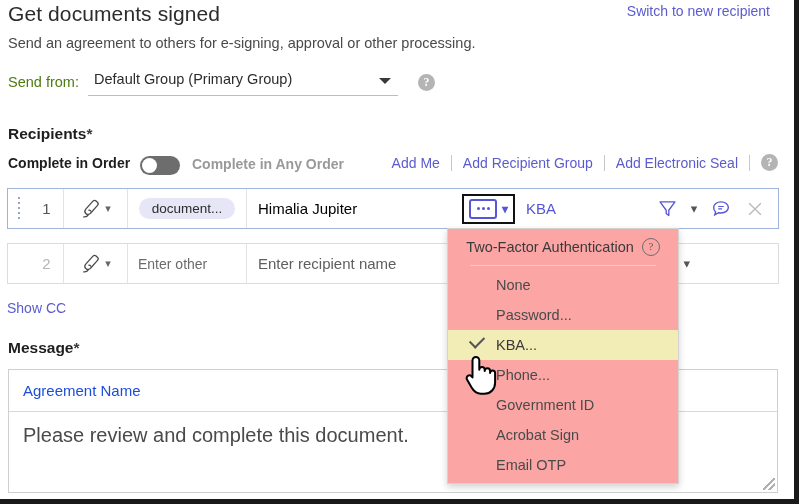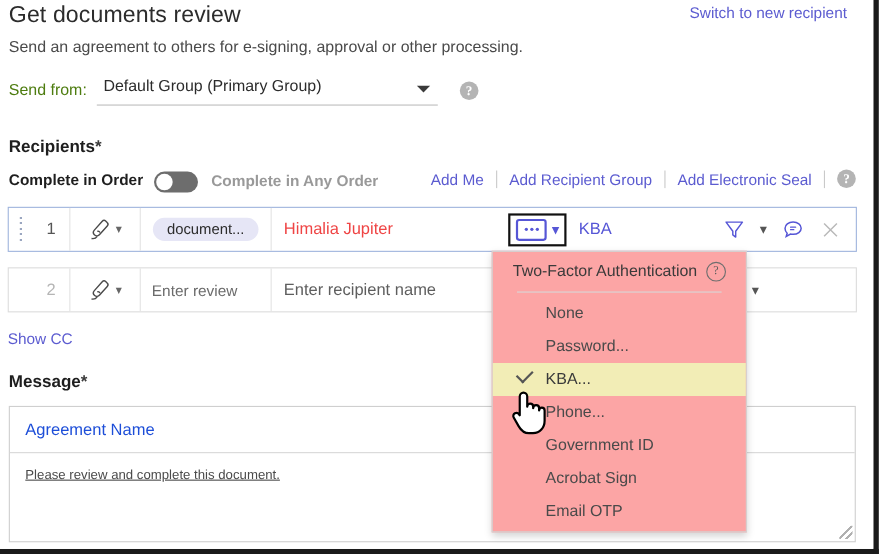--- a/index.html
+++ b/index.html
@@ -104,21 +104,21 @@
   .role{width:63px;justify-content:center;gap:3px;cursor:pointer;}
   .chev{font-size:11px;color:#666;}
 
   .chip-cell{width:118px;justify-content:center;}
   .chip{
     background:#e6e6f6;border-radius:11px;padding:3px 13px;font-size:13.5px;color:#2c2c2c;
     cursor:pointer;
   }
   .email-ph{font-size:14px;color:#6b6b6b;padding-left:10px;}
 
-  .name-cell{width:205px;padding-left:11px;font-size:15px;color:#ef4444;}
+  .name-cell{width:205px;padding-left:11px;font-size:15px;color:#000000;}
   .name-ph{color:#5e5e5e;}
 
   .auth-cell{flex:1;display:flex;align-items:center;padding-left:10px;gap:0;}
   .auth-btn{
     display:flex;align-items:center;gap:5px;padding:3px 5px;
     border:2px solid #111;background:#fff;cursor:pointer;
   }
   .auth-glyph{
     width:24px;height:16px;border:2px solid #5656d6;border-radius:3px;
     display:flex;align-items:center;justify-content:center;gap:2px;
@@ -140,21 +140,21 @@
   .msg-head{position:absolute;left:8px;top:339px;font-size:15.5px;color:#1e1e1e;font-weight:bold;}
   .msg-box{
     position:absolute;left:8px;top:369px;width:770px;height:124px;
     border:1px solid #cfcfcf;box-sizing:border-box;background:#fff;
   }
   .agreement-name{
     height:42px;border-bottom:1px solid #d8d8d8;display:flex;align-items:center;
     padding-left:14px;font-size:15px;color:#1d4ed8;box-sizing:border-box;cursor:text;
   }
   .msg-body{
-    padding:12px 14px;font-size:12px;color:#4a4a4a;cursor:text;text-decoration:underline;
+    padding:12px 14px;font-size:20px;color:#4a4a4a;cursor:text;
   }
   .resize-grip{
     position:absolute;right:2px;bottom:2px;width:12px;height:12px;
     background:
       linear-gradient(135deg,transparent 0 45%,#b0b0b0 45% 55%,transparent 55% 100%),
       linear-gradient(135deg,transparent 0 70%,#b0b0b0 70% 80%,transparent 80% 100%);
     cursor:nwse-resize;
   }
 
   
@@ -189,21 +189,21 @@
   .cursor-hand{
     position:absolute;left:459px;top:352px;width:38px;height:44px;z-index:60;pointer-events:none;
   }
 </style>
 </head>
 <body>
 
 <div class="page">
  <div class="inner">
 
-  <div class="title">Get documents review</div>
+  <div class="title">Get documents signed</div>
   <div class="subtitle">Send an agreement to others for e-signing, approval or other processing.</div>
   <div class="switch-link">Switch to new recipient</div>
 
   <div class="sendfrom-label">Send from:</div>
   <div class="sendfrom-select">
     <span class="sendfrom-value">Default Group (Primary Group)</span>
     <span class="caret"></span>
   </div>
   <span class="help-icon help-sendfrom">?</span>
 
@@ -285,21 +285,21 @@
     <div class="cell role">
       <svg width="22" height="22" viewBox="0 0 24 24">
         <path d="M17.5 3.2c-1.1-1.0-2.6-.6-3.6.5L6.3 12.2c-1.3 1.5-1.2 3.6.3 4.9 1.5 1.3 3.7 1.0 4.9-.5l7.6-8.5c1.0-1.1 1.0-2.4-.1-3.4z" fill="none" stroke="#4a4a4a" stroke-width="1.4"></path>
         <path d="M9.2 13.4c1.1-.4 2.3.2 2.6 1.3" fill="none" stroke="#4a4a4a" stroke-width="1.4"></path>
         <path d="M3.5 20.5c2.6.5 4.5-.4 5.6-2.1" fill="none" stroke="#4a4a4a" stroke-width="1.4"></path>
       </svg>
       <span class="chev">▾</span>
     </div>
     <span class="vsep"></span>
     <div class="cell chip-cell" style="justify-content:flex-start;">
-      <span class="email-ph">Enter review</span>
+      <span class="email-ph">Enter other</span>
     </div>
     <span class="vsep"></span>
     <div class="cell name-cell name-ph">Enter recipient name</div>
     <span class="row2-chev">▾</span>
   </div>
 
   <div class="showcc">Show CC</div>
 
   <div class="msg-head">
     <span>Message</span><span class="star">*</span>

